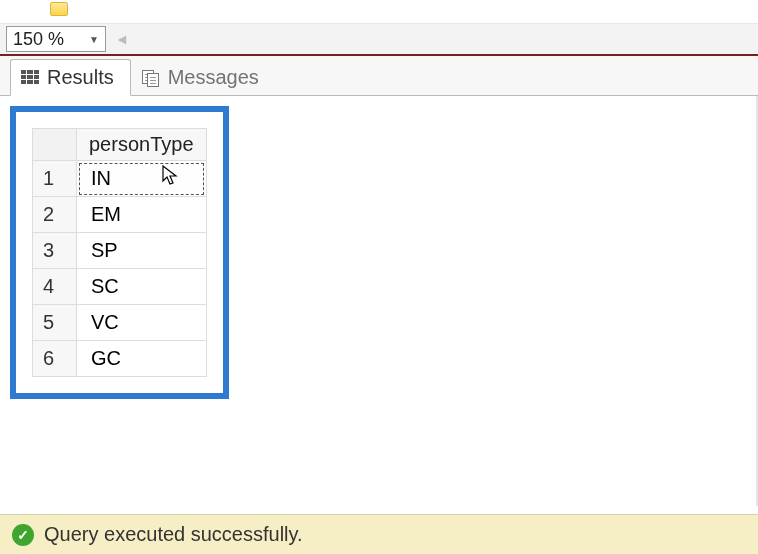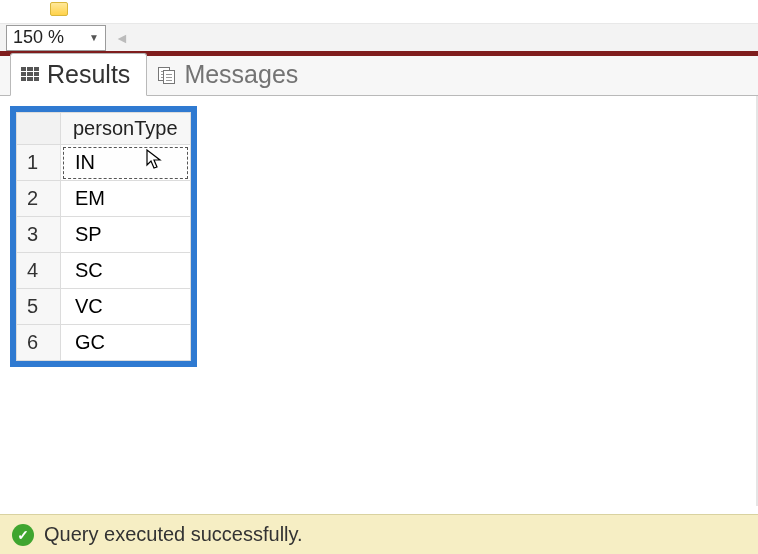--- a/index.html
+++ b/index.html
@@ -24,21 +24,21 @@
       width: 18px;
       height: 14px;
       background: linear-gradient(#ffe89a, #ffd24a);
       border: 1px solid #d9b63a;
       border-radius: 2px;
       margin-top: 2px;
     }
     .zoom-bar {
       height: 32px;
       background: #f3f3f3;
-      border-bottom: 5px solid #7f1d1d;
+      border-bottom: 2px solid #7f1d1d;
       display: flex;
       align-items: center;
       gap: 6px;
       padding-left: 6px;
     }
     .zoom-select {
       background: #fff;
       border: 1px solid #9b9b9b;
       height: 26px;
       width: 100px;
@@ -69,21 +69,21 @@
       display: flex;
       align-items: flex-end;
       padding-left: 10px;
       gap: 0;
     }
     .tab {
       display: flex;
       align-items: center;
       gap: 8px;
       padding: 6px 16px 6px 10px;
-      font-size: 25px;
+      font-size: 20px;
       color: #333;
       border: 1px solid transparent;
       position: relative;
       bottom: -1px;
       cursor: default;
     }
     .tab.active {
       background: #fff;
       border: 1px solid #b9b9b9;
       border-bottom: 1px solid #fff;
@@ -137,21 +137,21 @@
     .results-area {
       background: #fff;
       padding: 10px 0 0 10px;
       position: relative;
       height: 410px;
       border-right: 2px solid #e5e5e5;
     }
     .highlight-box {
       border: 6px solid #2f7ad1;
       display: inline-block;
-      padding: 0;
+      padding: 16px;
     }
     table.results {
       border-collapse: collapse;
       background: #fff;
     }
     table.results th, table.results td {
       border: 1px solid #dcdcdc;
       font-size: 20px;
       font-weight: normal;
       text-align: left;

